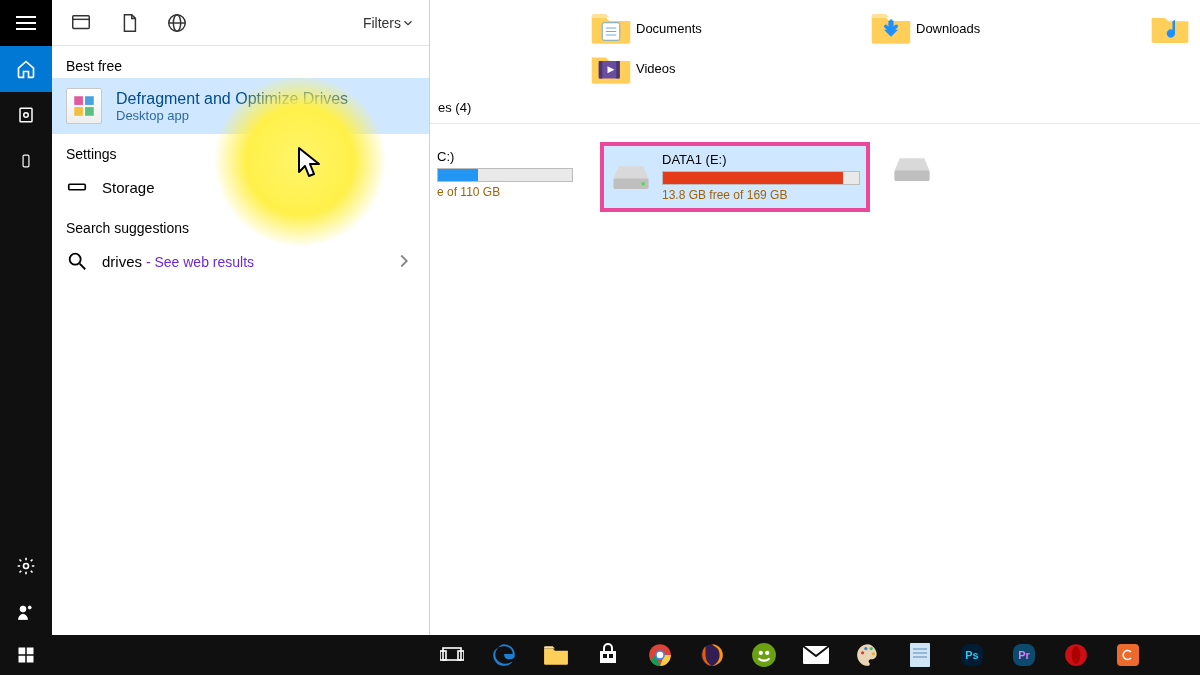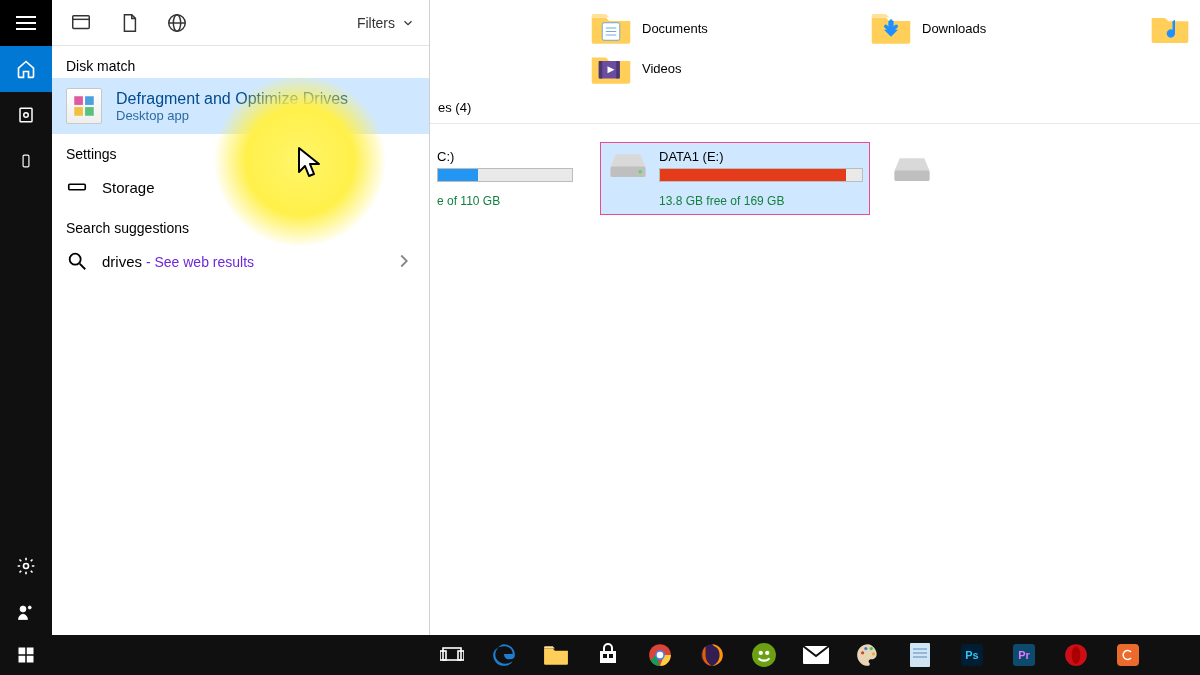--- a/index.html
+++ b/index.html
@@ -1,51 +1,51 @@
 <!DOCTYPE html>
 <html><head>
 <meta charset="utf-8">
 <style>
   * { margin:0; padding:0; box-sizing:border-box; font-family:"Segoe UI",Tahoma,sans-serif; }
   body { width:1200px; height:675px; background:#fff; overflow:hidden; position:relative; }
 
   
   .explorer { position:absolute; left:430px; top:0; right:0; bottom:40px; background:#fff; }
   .folders-row, .drives-row { display:flex; padding:10px 0 0 160px; gap:90px; }
-  .folder-item { display:flex; align-items:center; gap:10px; width:190px; }
+  .folder-item { display:flex; align-items:center; gap:4px; width:190px; }
   .folder-icon { width:42px; height:36px; }
   .folder-icon svg { width:100%; height:100%; }
   .folder-name { font-size:13px; color:#000; }
   .section-head { font-size:13px; color:#000; padding:0 0 8px 8px; }
   .section-wrap { margin-top:-2px; padding-left:0; }
   .drives-row { padding-left:0; gap:20px; flex-wrap:wrap; }
   .drive { width:270px; display:flex; align-items:flex-start; gap:10px; padding:6px; border:1px solid transparent; }
-  .drive.selected { background:#cfe8ff; border:1px solid #ec4899; }
+  .drive.selected { background:#cfe8ff; border:4px solid #ec4899;align-items:center; }
   .drive-icon { width:42px; height:32px; flex-shrink:0; }
   .drive-body { flex:1; }
   .drive-label { font-size:13px; margin-bottom:4px; }
   .bar { width:100%; height:14px; background:#e9e9e9; border:1px solid #bcbcbc; position:relative; }
   .bar-fill { height:100%; background:#2396f3; }
   .bar-fill.red { background:#e43b1a; }
-  .drive-free { font-size:12px; color:#15803d; margin-top:12px; }
+  .drive-free { font-size:12px; color:#a16207; margin-top:3px; }
 
   
   .rail { position:absolute; left:0; top:0; width:52px; height:635px; background:#101010; display:flex; flex-direction:column; align-items:center; color:#fff; }
   .rail .ham { width:52px; height:46px; display:flex; align-items:center; justify-content:center; background:#000; }
   .rail .tab { width:52px; height:46px; display:flex; align-items:center; justify-content:center; }
   .rail .tab.active { background:#0078d4; }
   .rail .spacer { flex:1; }
   .rail svg,.ham svg { stroke:#fff; }
 
   
   .panel { position:absolute; left:52px; top:0; width:378px; height:635px; background:#fff; border-right:1px solid #d0d0d0; }
   .panel-top { height:46px; border-bottom:1px solid #e4e4e4; display:flex; align-items:center; }
   .top-icons { display:flex; gap:26px; padding-left:18px; }
   .top-icons .ic { width:22px; height:22px; }
-  .filters { margin-left:auto; margin-right:14px; display:flex; align-items:center; gap:6px; font-size:14px; color:#333; }
+  .filters { margin-left:auto; margin-right:14px; display:flex; align-items:center; font-size:14px; color:#333; }
   .cat { font-size:14px; font-weight:400; color:#000; padding:12px 14px 4px 14px; }
   .best { width:100%; background:#cfe8ff; display:flex; align-items:center; padding:10px 14px; gap:14px; position:relative; }
   .best .app-icon { width:36px; height:36px; background:linear-gradient(#fff,#eee); border:1px solid #c8c8c8; border-radius:2px; display:flex; align-items:center; justify-content:center; }
   .best .tcol { display:flex; flex-direction:column; }
   .best .title { font-size:16px; color:#004b8d; }
   .best .sub { font-size:13px; color:#2c6aa0; }
   .row { display:flex; align-items:center; padding:10px 14px; gap:14px; font-size:15px; color:#000; }
   .row .ic { width:22px; height:22px; flex-shrink:0; }
   .row .chev { margin-left:auto; }
   .sub2 { color:#6d28d9; font-size:14px; }
@@ -60,21 +60,21 @@
   .search-bar { position:absolute; left:52px; top:635px; width:378px; height:40px; background:#fff; border-top:1px solid #e4e4e4; display:flex; align-items:center; padding:0 12px; gap:10px; }
   .search-bar input { border:none; outline:none; font-size:16px; width:100%; color:#000; }
   .caret { width:1px; height:20px; background:#000; }
 
   
   .taskbar { position:absolute; left:0; bottom:0; width:1200px; height:40px; background:#101010; display:flex; align-items:center; }
   .start { width:52px; height:40px; display:flex; align-items:center; justify-content:center; }
   .spacer-task { width:378px; }
   .tb-icons { display:flex; align-items:center; gap:24px; padding-left:8px; }
   .tb-icons .ti { width:28px; height:28px; display:flex; align-items:center; justify-content:center; }
-  .sq { width:22px;height:22px;border-radius:3px;display:flex;align-items:center;justify-content:center;font-size:11px;font-weight:700;color:#fff; }
+  .sq { width:22px;height:22px;border-radius:8px;display:flex;align-items:center;justify-content:center;font-size:11px;font-weight:700;color:#fff; }
 </style>
 </head>
 <body>
 
 <div class="explorer">
   <div class="folders-row">
     <div class="folder-item">
       <div class="folder-icon">
         <svg viewBox="0 0 48 40">
             <path fill="#ffcf5a" d="M2 8h16l4 4h24v24a2 2 0 0 1-2 2H4a2 2 0 0 1-2-2z"></path>
@@ -225,21 +225,21 @@
           </svg></span>
     </div>
     <div class="filters">
       <span>Filters</span>
       <svg width="14" height="14" viewBox="0 0 24 24" fill="none" stroke="#333" stroke-width="2">
           <path d="M6 9l6 6 6-6"></path>
         </svg>
     </div>
   </div>
 
-  <div class="cat">Disk match</div>
+  <div class="cat">Best free</div>
   <div class="best">
     <div class="app-icon">
       <svg width="26" height="26" viewBox="0 0 24 24">
           <rect x="3" y="3" width="8" height="8" fill="#e05aa0"></rect>
           <rect x="13" y="3" width="8" height="8" fill="#4aa0e0"></rect>
           <rect x="3" y="13" width="8" height="8" fill="#f0c040"></rect>
           <rect x="13" y="13" width="8" height="8" fill="#5ac080"></rect>
         </svg>
     </div>
     <div class="tcol">

